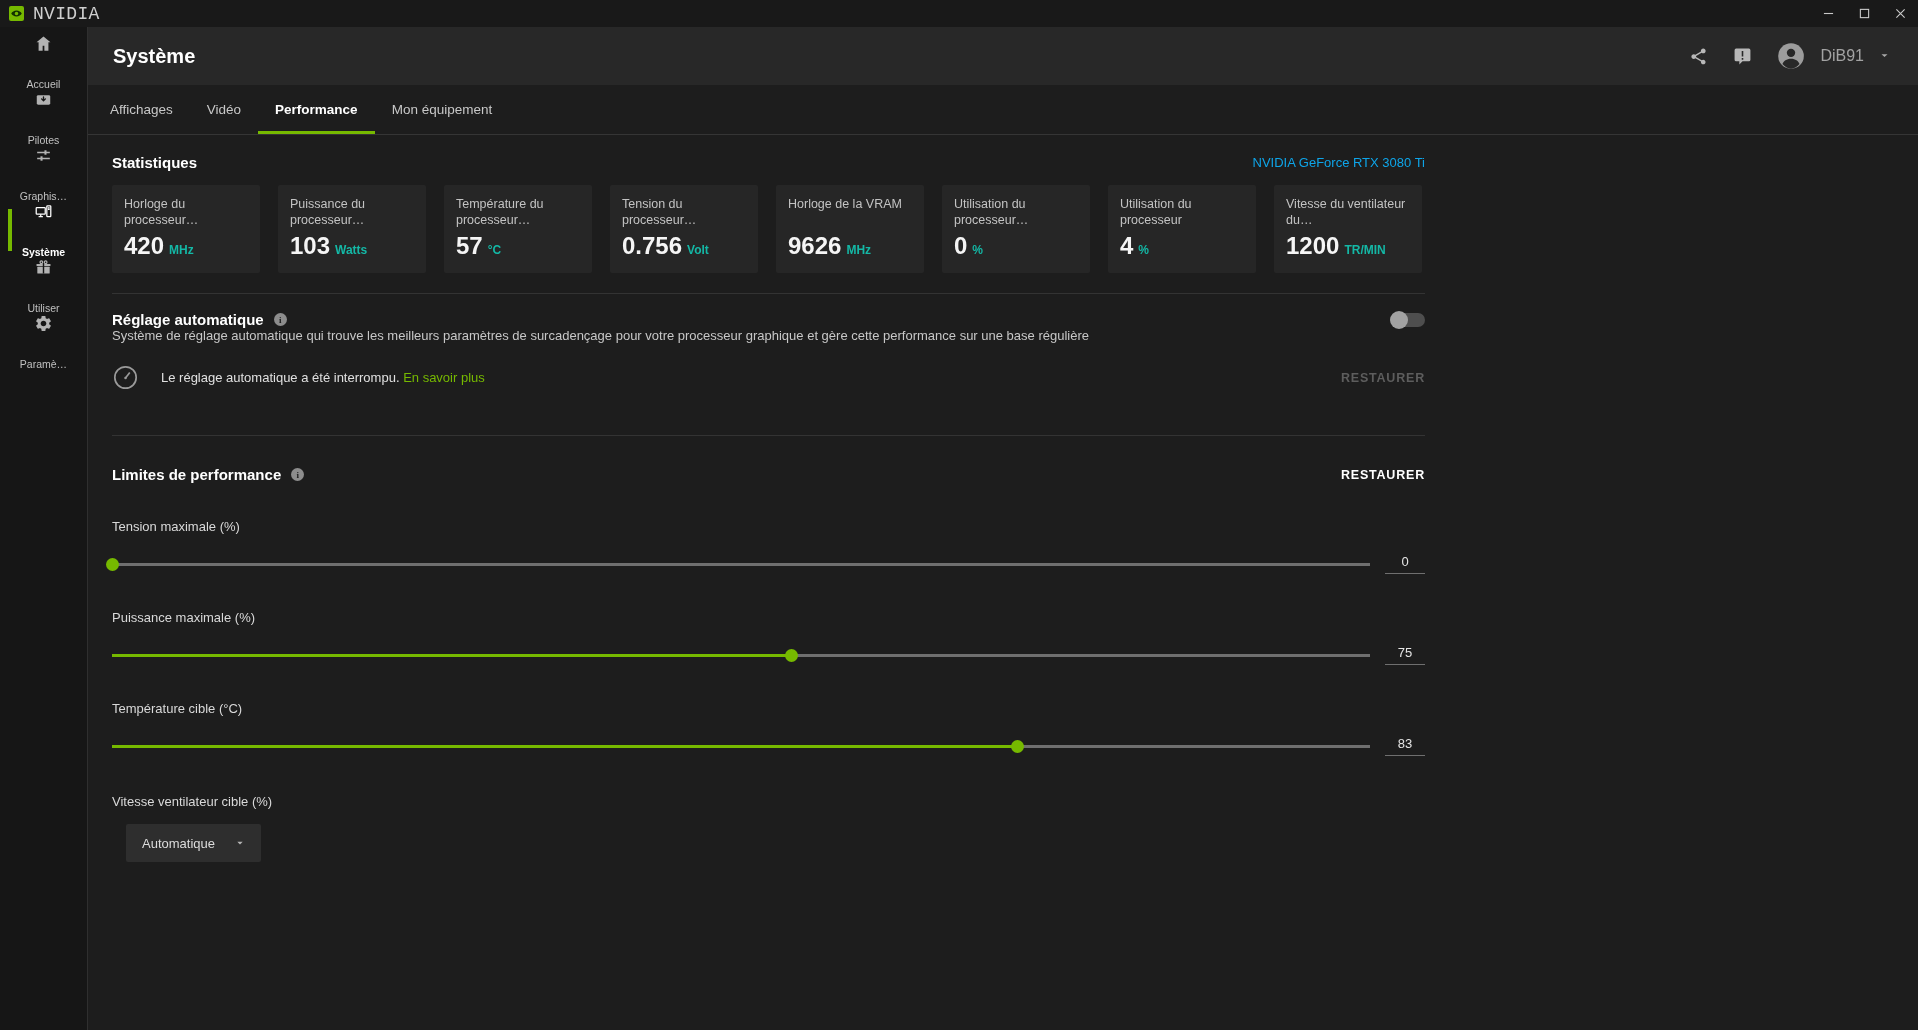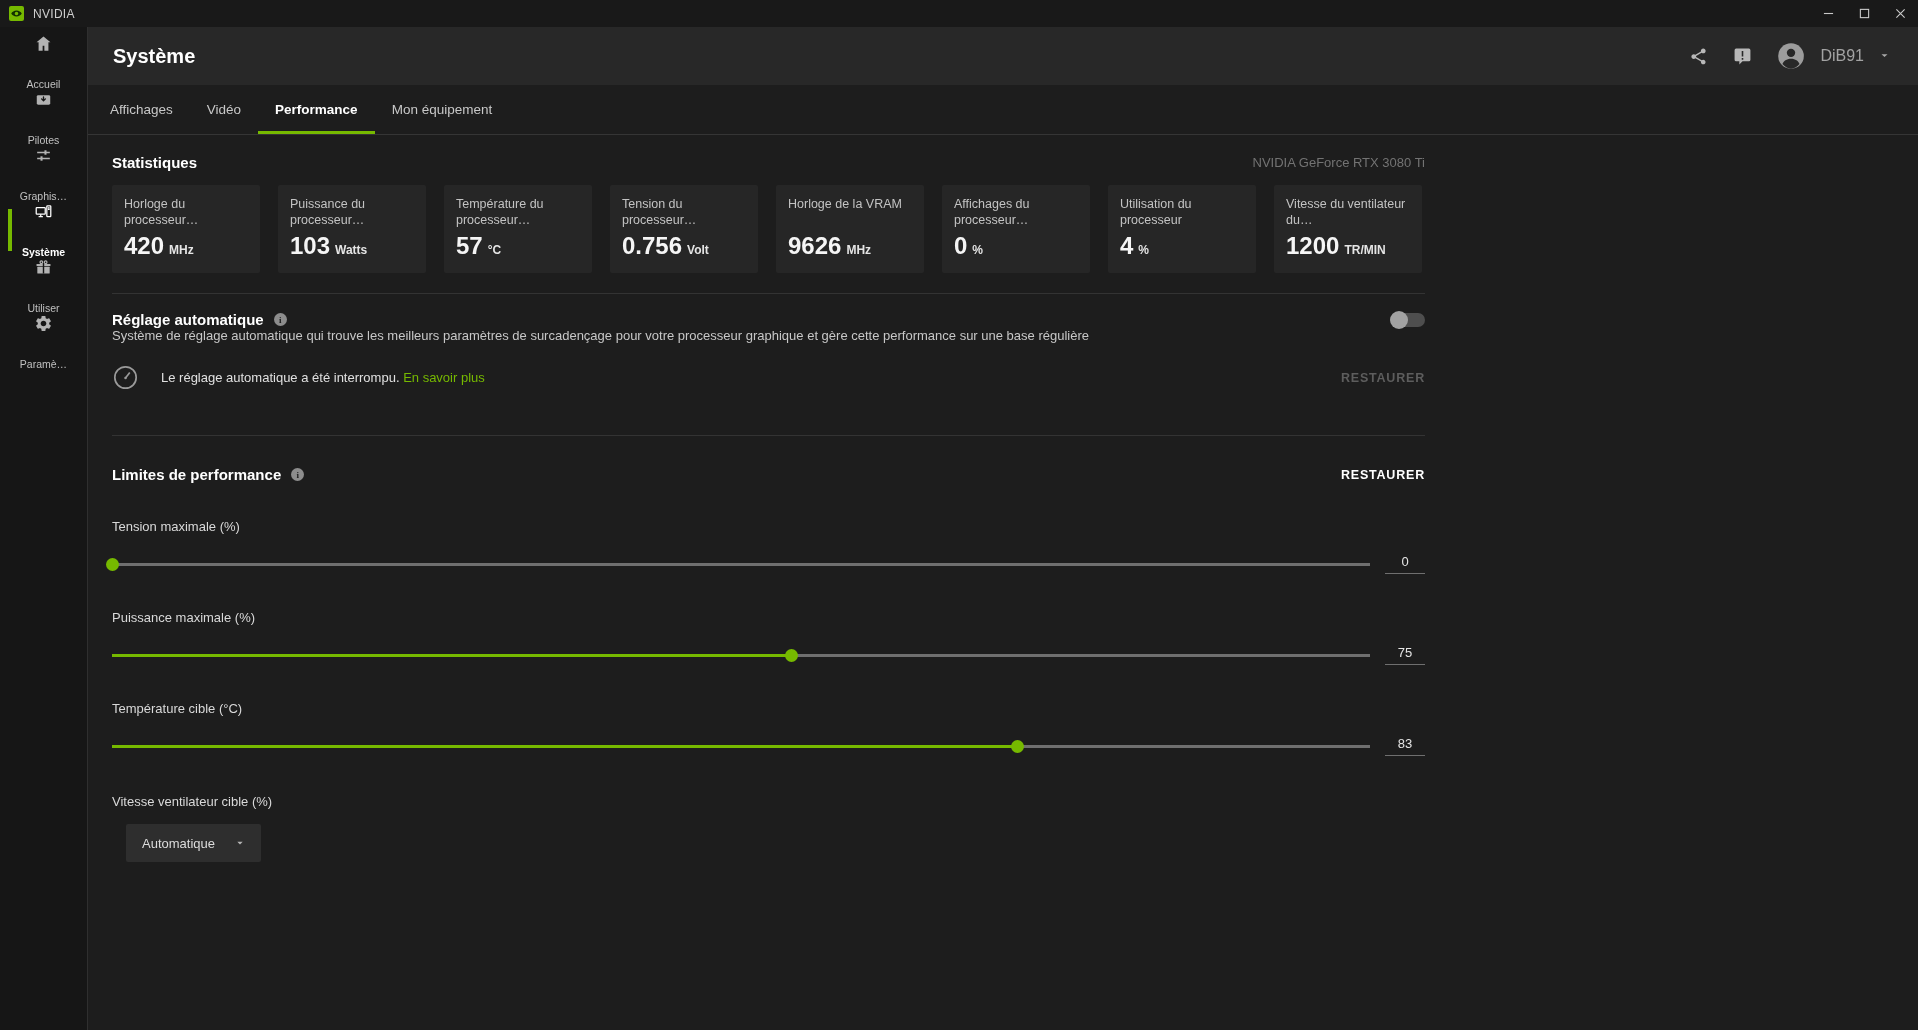--- a/index.html
+++ b/index.html
@@ -7,21 +7,21 @@
   .window {
     width:1918px; height:1030px; overflow:hidden; position:relative;
     background:#1d1d1d; color:#ddd;
     font-family:"Liberation Sans","DejaVu Sans",sans-serif;
     display:flex; flex-direction:column;
   }
   
   .titlebar { height:27px; background:#191919; display:flex; align-items:center; padding-left:9px; flex:0 0 auto; }
   .logo-box { width:15px; height:15px; background:#76b900; border-radius:2px; margin-right:9px; display:flex; align-items:center; justify-content:center; }
   .logo-box svg { width:13px; height:13px; }
-  .titlebar-title { font-size:12px; color:#cfcfcf; letter-spacing:0.3px; }
+  .titlebar-title { font-size:18px; color:#cfcfcf; letter-spacing:0.3px;font-family:Liberation Mono, monospace; }
   .win-controls { margin-left:auto; display:flex; height:100%; }
   .win-btn { width:36px; height:27px; display:flex; align-items:center; justify-content:center; color:#c9c9c9; cursor:pointer; }
   .win-btn svg { width:11px; height:11px; }
   
   .app { flex:1; display:flex; min-height:0; }
   .sidebar { width:88px; background:#161616; border-right:1px solid #2f2f2f; padding-top:7px; display:flex; flex-direction:column; flex:0 0 auto; }
   .nav-item { height:56px; display:flex; flex-direction:column; align-items:center; justify-content:space-between; position:relative; color:#b2b2b2; cursor:pointer; }
   .nav-item svg { width:19px; height:19px; }
   .nav-label { font-size:10.5px; margin-top:4px; color:#c0c0c0; white-space:nowrap; }
   .nav-item.active { color:#fff; }
@@ -42,27 +42,27 @@
   
   .tabstrip { height:50px; display:flex; align-items:stretch; padding-left:5px; border-bottom:1px solid #353535; flex:0 0 auto; }
   .tab { display:flex; align-items:center; padding:0 17px; font-size:13.5px; color:#c8c8c8; cursor:pointer; }
   .tab.active { color:#fff; font-weight:bold; box-shadow:inset 0 -3px 0 #76b900; }
   
   .content { flex:1; padding:0 0 0 24px; overflow:hidden; }
   .container { width:1313px; }
   .section-row { display:flex; align-items:center; }
   .stats-row { margin-top:19px; }
   .section-title { font-size:15px; font-weight:bold; color:#fff; margin:0; }
-  .gpu-name { margin-left:auto; font-size:13px; color:#737373; }
+  .gpu-name { margin-left:auto; font-size:13px; color:#0ea5e9; }
   .cards { display:flex; gap:18px; margin-top:14px; }
   .stat-card { width:148px; height:88px; background:#262626; padding:11px 12px; border-radius:2px; flex:0 0 auto; }
   .stat-label { font-size:12.5px; line-height:16px; color:#c3c3c3; height:32px; overflow:hidden; }
   .stat-value-row { display:flex; align-items:baseline; margin-top:4px; }
   .stat-value { font-size:24px; font-weight:600; color:#f5f5f5; }
-  .stat-unit { font-size:12px; font-weight:bold; color:#e5e5e5; margin-left:5px; white-space:nowrap; }
+  .stat-unit { font-size:12px; font-weight:bold; color:#14b8a6; margin-left:5px; white-space:nowrap; }
   .divider { height:1px; background:#333; margin-top:20px; }
   .divider.before-limits { margin-top:44px; }
   
   .autotune-head { margin-top:17px; }
   .info-icon { width:13px; height:13px; border-radius:50%; background:#8d8d8d; color:#1d1d1d; font-size:9px; font-weight:bold; display:inline-flex; align-items:center; justify-content:center; margin-left:10px; font-family:"Liberation Serif","DejaVu Serif",serif; cursor:pointer; flex:0 0 auto; }
   .toggle { margin-left:auto; width:34px; height:14px; border-radius:7px; background:#4e4e4e; position:relative; cursor:pointer; }
   .toggle-knob { position:absolute; left:-1px; top:-2px; width:18px; height:18px; border-radius:50%; background:#a2a2a2; }
   .autotune-desc { font-size:13px; color:#c7c7c7; }
   .status-row { margin-top:21px; display:flex; align-items:center; }
   .gauge-icon { color:#9a9a9a; display:flex; }
@@ -247,21 +247,21 @@
                 </div>
             </div>
             <div class="stat-card">
               <div class="stat-label">Horloge de la VRAM</div>
               <div class="stat-value-row">
                   <span class="stat-value">9626</span>
                   <span class="stat-unit">MHz</span>
                 </div>
             </div>
             <div class="stat-card">
-              <div class="stat-label">Affichages du processeur…</div>
+              <div class="stat-label">Utilisation du processeur…</div>
               <div class="stat-value-row">
                   <span class="stat-value">0</span>
                   <span class="stat-unit">%</span>
                 </div>
             </div>
             <div class="stat-card">
               <div class="stat-label">Utilisation du processeur</div>
               <div class="stat-value-row">
                   <span class="stat-value">4</span>
                   <span class="stat-unit">%</span>

